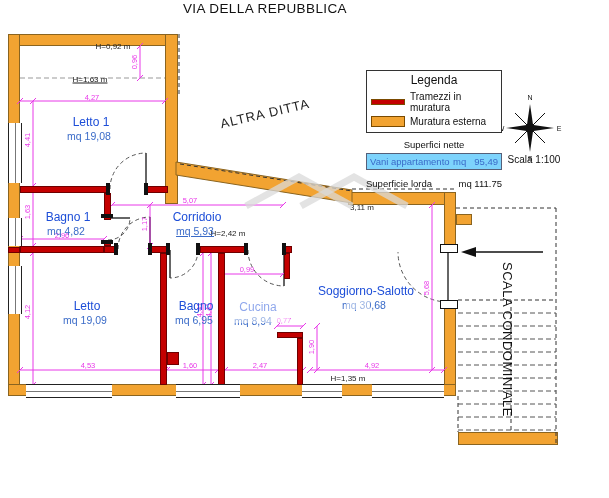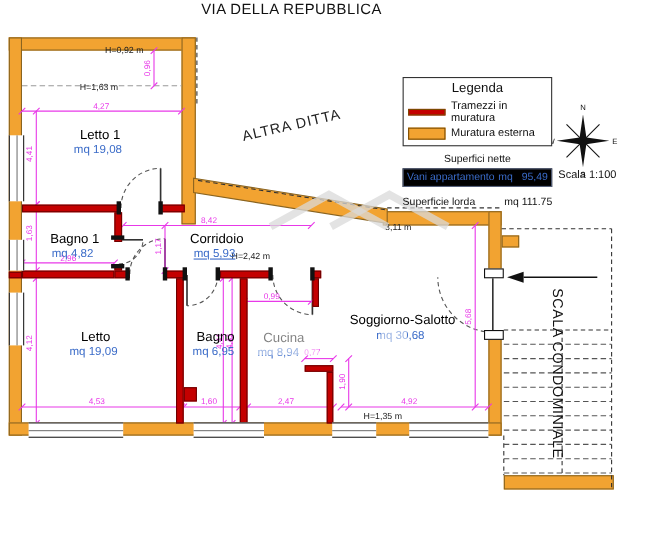--- a/index.html
+++ b/index.html
@@ -12,21 +12,21 @@
   .win{position:absolute;background:#fff;z-index:4;}
   .win.h{border-top:1px solid #222;border-bottom:1px solid #222;}
   .win.v{border-left:1px solid #222;border-right:1px solid #222;}
   .win .mid{position:absolute;background:#777;}
   .win.h .mid{left:0;right:0;top:50%;height:1px;}
   .win.v .mid{top:0;bottom:0;left:50%;width:1px;}
   .jamb{position:absolute;background:#111;z-index:5;}
   .ejamb{position:absolute;background:#fff;border:1px solid #111;z-index:5;}
   #plan{position:absolute;left:0;top:0;z-index:3;}
   #over{position:absolute;left:0;top:0;z-index:6;pointer-events:none;}
-  .room-name{position:absolute;transform:translate(-50%,-50%);font-size:12px;color:#000000;
+  .room-name{position:absolute;transform:translate(-50%,-50%);font-size:12px;color:#1d4ed8;
              white-space:nowrap;z-index:5;}
   .room-area{position:absolute;transform:translate(-50%,-50%);font-size:10.5px;color:#3a6bc8;
              white-space:nowrap;z-index:5;}
   .dim{position:absolute;transform:translate(-50%,-50%);font-size:7.5px;color:#e838e8;
        white-space:nowrap;z-index:5;}
   .dim.rot{transform:translate(-50%,-50%) rotate(-90deg);}
   .dim.blk{color:#222;font-size:8px;}
   .altra{position:absolute;left:203px;top:106px;width:124px;text-align:center;
          transform:rotate(-13deg);font-size:13px;letter-spacing:1px;color:#222;z-index:5;}
   .scalatxt{position:absolute;left:405px;top:332px;width:205px;text-align:center;
@@ -36,21 +36,21 @@
   .legend{position:absolute;left:366px;top:70px;width:136px;z-index:7;font-size:9.5px;color:#111;}
   .legend-box{border:1px solid #333;background:#fff;padding:1px 4px 5px 4px;}
   .legend-title{text-align:center;font-size:12px;margin:1px 0 4px 0;}
   .lrow{display:flex;align-items:center;margin-top:3px;}
   .sw{width:34px;flex:0 0 34px;margin-right:5px;outline:1px solid #7a4a00;outline-offset:-1px;}
   .sw0{height:6px;}
   .sw1{height:11px;}
   .lrow span{font-size:10px;}
   .sup-title{text-align:center;margin-top:6px;font-size:9.5px;}
   .vani-box{border:1px solid #55607a;margin-top:3px;padding:2px 3px;display:flex;
-            color:#3a6bc8;font-size:9.5px;background:#000000;}
+            color:#3a6bc8;font-size:9.5px;background:#7dd3fc;}
   .vani-box .u{margin-left:auto;padding-right:8px;}
   .lorda{display:flex;margin-top:8px;font-size:9.5px;}
   .lorda .v{margin-left:auto;}
   .scala{position:absolute;left:498px;top:154px;width:72px;text-align:center;
          font-size:10px;color:#111;z-index:7;}
 </style>
 </head>
 <body>
 
 <div id="canvas">
@@ -239,26 +239,26 @@
     <div class="jamb" style="left: 166px; top: 243px; width: 4px; height: 12px;"></div>
     <div class="jamb" style="left: 196px; top: 243px; width: 4px; height: 12px;"></div>
     <div class="jamb" style="left: 244px; top: 243px; width: 4px; height: 12px;"></div>
     <div class="jamb" style="left: 282px; top: 243px; width: 4px; height: 12px;"></div>
     <div class="jamb" style="left: 101px; top: 214px; width: 12px; height: 4px;"></div>
     <div class="jamb" style="left: 101px; top: 240px; width: 12px; height: 4px;"></div>
     <div class="ejamb" style="left: 440px; top: 244px; width: 16px; height: 7px;"></div>
     <div class="ejamb" style="left: 440px; top: 300px; width: 16px; height: 7px;"></div>
     <div class="dim blk" style="left: 97px; top: 46px; padding-left: 32px;">H=0,92 m</div>
     <div class="dim rot" style="left: 134px; top: 62px;">0,96</div>
-    <div class="dim blk" style="left: 90px; top: 79px;">H=1,63 m</div>
+    <div class="dim blk" style="left: 90px; top: 79px; text-decoration: underline;">H=1,63 m</div>
     <div class="dim" style="left: 92px; top: 97px;">4,27</div>
     <div class="dim rot" style="left: 27px; top: 140px;">4,41</div>
     <div class="dim rot" style="left: 27px; top: 212px;">1,63</div>
     <div class="dim" style="left: 62px; top: 235px;">2,96</div>
-    <div class="dim" style="left: 190px; top: 200px;">8,42</div>
+    <div class="dim" style="left: 190px; top: 200px;">5,07</div>
     <div class="dim rot" style="left: 144px; top: 224px;">1,17</div>
     <div class="dim blk" style="left: 228px; top: 233px;">H=2,42 m</div>
     <div class="dim blk" style="left: 362px; top: 207px;">3,11 m</div>
     <div class="dim" style="left: 247px; top: 269px;">0,99</div>
     <div class="dim rot" style="left: 27px; top: 312px;">4,12</div>
     <div class="dim rot" style="left: 199px; top: 310px;">4,41</div>
     <div class="dim rot" style="left: 208px; top: 310px;">4,41</div>
     <div class="dim" style="left: 284px; top: 320px;">0,77</div>
     <div class="dim rot" style="left: 311px; top: 347px;">1,90</div>
     <div class="dim rot" style="left: 426px; top: 288px;">5,68</div>

